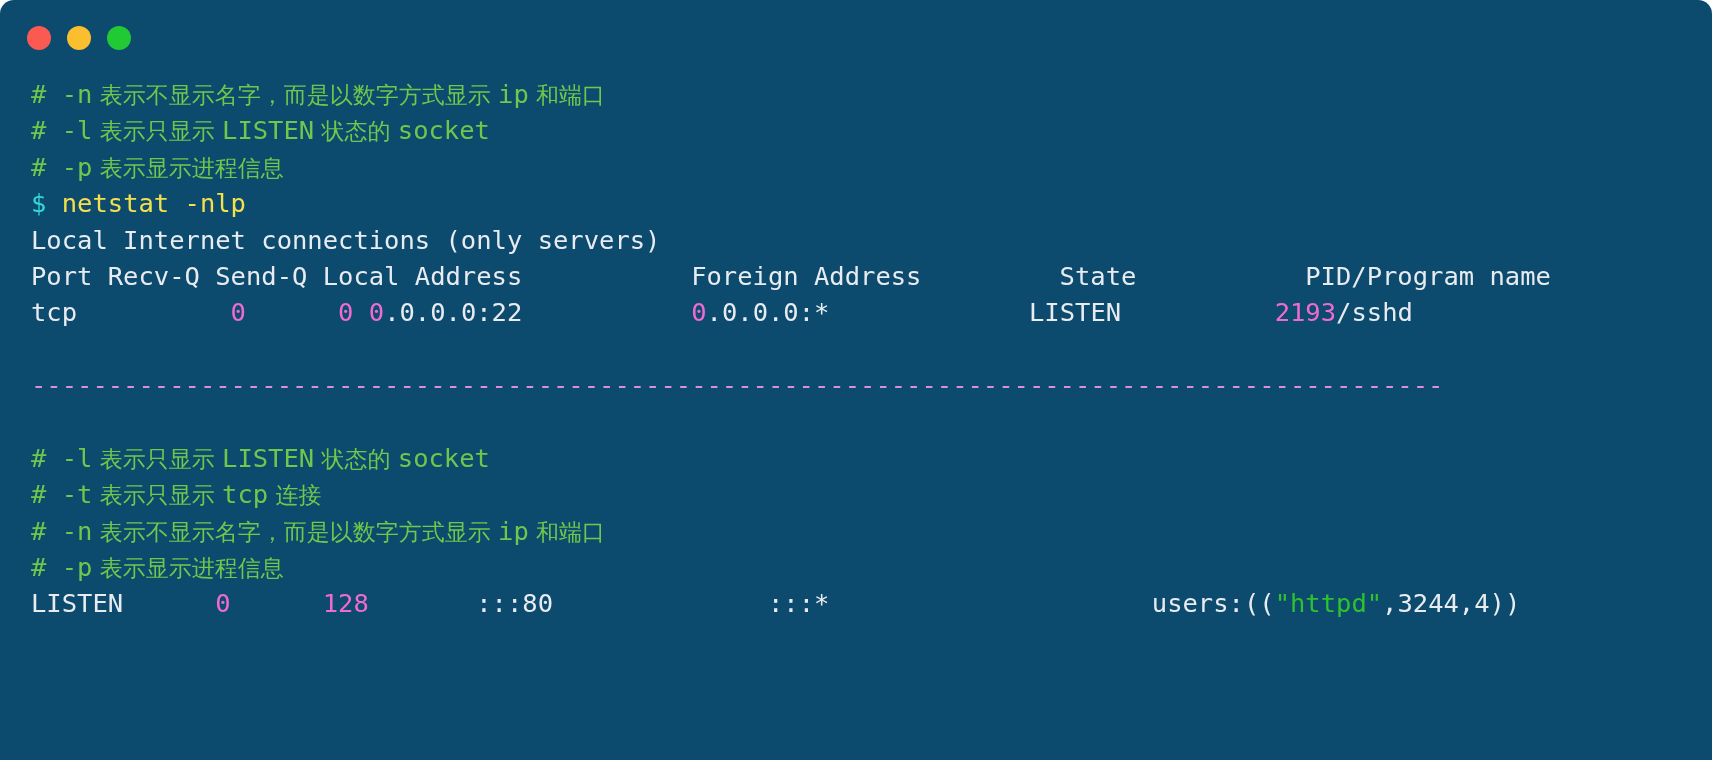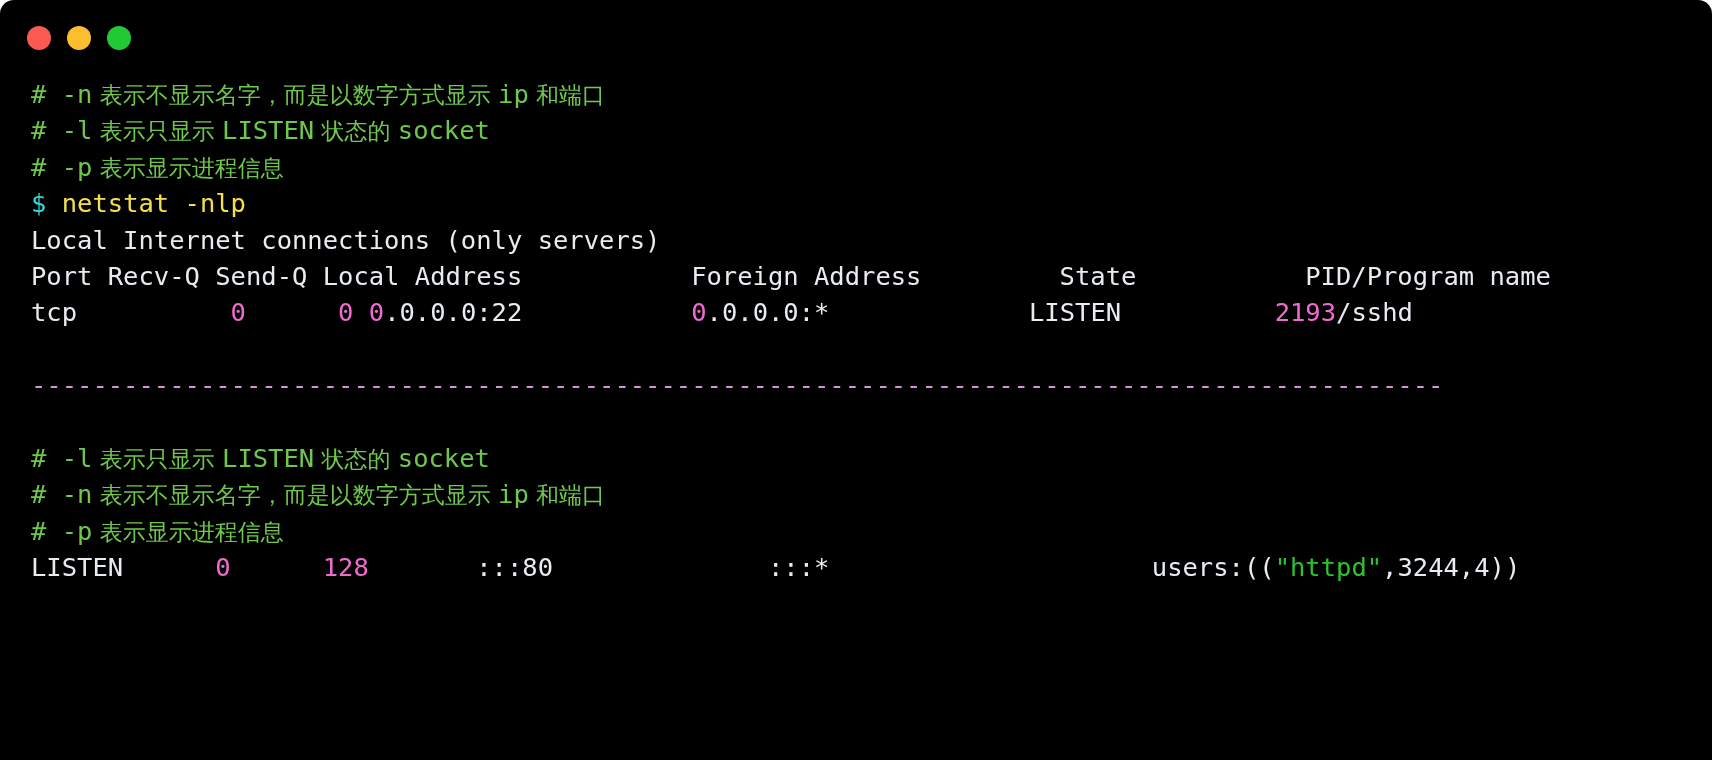--- a/index.html
+++ b/index.html
@@ -12,21 +12,21 @@
     height: 760px;
     overflow: hidden;
     font-family: "DejaVu Sans Mono", "Liberation Mono", monospace;
   }
   #terminal-window {
     position: absolute;
     left: 0;
     top: 0;
     width: 1712px;
     height: 760px;
-    background: #000000;
+    background: #0c4a6e;
     border-radius: 14px 14px 0 0;
     box-sizing: border-box;
     overflow: hidden;
   }
   #titlebar {
     height: 76px;
     display: flex;
     align-items: center;
     padding-left: 27px;
     box-sizing: border-box;
@@ -93,20 +93,21 @@
     <div class="line"><span class="out">tcp</span><span class="out">          </span><span class="num">0</span><span class="out">      </span><span class="num">0</span><span class="out"> </span><span class="num">0</span><span class="out">.0.0.0:22</span><span class="out">           </span><span class="num">0</span><span class="out">.0.0.0:*</span><span class="out">             </span><span class="out">LISTEN</span><span class="out">          </span><span class="num">2193</span><span class="out">/sshd</span></div>
 
     <div class="line blank">&nbsp;</div>
 
     <div class="line"><span class="sep">--------------------------------------------------------------------------------------------</span></div>
 
     <div class="line blank">&nbsp;</div>
 
     <div class="line"><span class="cmt"># </span><span class="cmt">-l</span><span class="cmt-cn"> 表示只显示 </span><span class="cmt">LISTEN</span><span class="cmt-cn"> 状态的 </span><span class="cmt">socket</span></div>
 
+    <div class="line"><span class="cmt"># </span><span class="cmt">-t</span><span class="cmt-cn"> 表示只显示 </span><span class="cmt">tcp</span><span class="cmt-cn"> 连接</span></div>
 
     <div class="line"><span class="cmt"># </span><span class="cmt">-n</span><span class="cmt-cn"> 表示不显示名字，而是以数字方式显示 </span><span class="cmt">ip</span><span class="cmt-cn"> 和端口</span></div>
 
     <div class="line"><span class="cmt"># </span><span class="cmt">-p</span><span class="cmt-cn"> 表示显示进程信息</span></div>
 
 
 
     <div class="line"><span class="out">LISTEN</span><span class="out">      </span><span class="num">0</span><span class="out">      </span><span class="num">128</span><span class="out">       </span><span class="out">:::80</span><span class="out">              </span><span class="out">:::*</span><span class="out">                     </span><span class="out">users:((</span><span class="str">"httpd"</span><span class="out">,3244,4))</span></div>
 
   </div>

